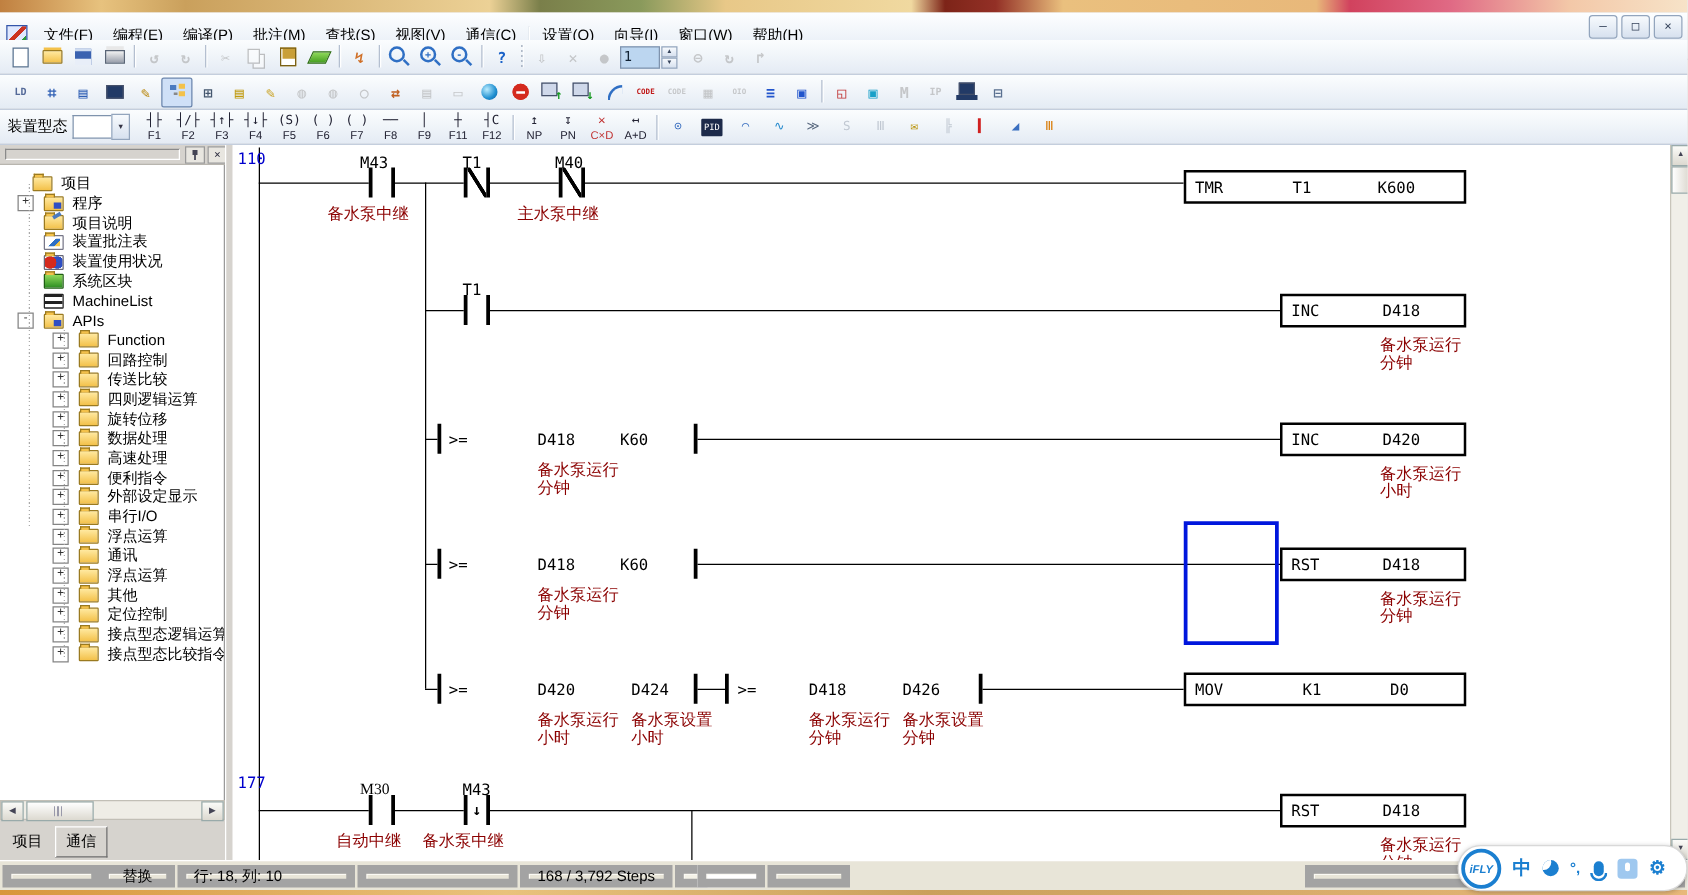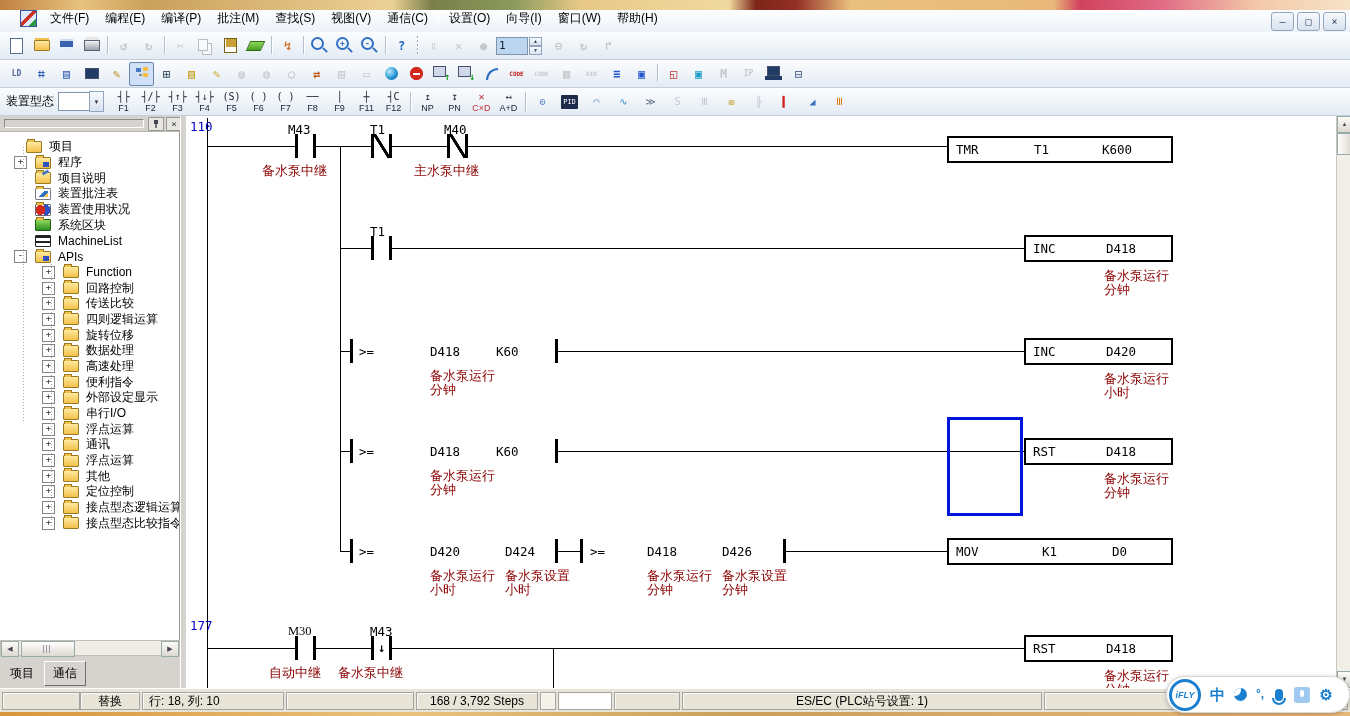--- a/index.html
+++ b/index.html
@@ -5,22 +5,22 @@
   html,body{margin:0;padding:0}
   body{width:1350px;height:716px;overflow:hidden;position:relative;background:#d6d3ce;
        font-family:"Liberation Sans",sans-serif;font-size:12px;color:#000;-webkit-font-smoothing:none}
   .abs{position:absolute}
 
   
   #title-sliver{left:0;top:0;width:1350px;height:10px;
     background:linear-gradient(90deg,#c08040 0,#e7c27e 6%,#caa05c 11%,#ecd196 29%,#7a7f4a 32%,#8a9a5c 38%,#e8c888 43%,#f0d9a0 54%,#7d2418 56%,#933026 59%,#eac07e 63%,#e8b87a 78%,#d1425e 80%,#e06a85 86%,#f3c8a8 93%,#f7e3c8 100%)}
 
   
-  #menubar{left:0;top:10px;width:1350px;height:38px;display:flex;
-    background:linear-gradient(#fdfeff,#e2eaf4);border-bottom:1px solid #aebccd;padding-left:18px;box-sizing:border-box}
+  #menubar{left:0;top:10px;width:1350px;height:38px;display:flex;align-items:center;
+    background:linear-gradient(#fdfeff,#e2eaf4);border-bottom:1px solid #aebccd;padding-left:3px;box-sizing:border-box}
   #appicon{width:15px;height:15px;margin:0 5px 0 2px;border:1px solid #3355aa;
     background:linear-gradient(135deg,#dfe8ff 0 40%,#cc3322 40% 55%,#dfe8ff 55% 75%,#2a9a3a 75%)}
   .mitem{padding:2px 8px;white-space:nowrap;cursor:default}
   .mitem.sep{padding:0;margin:0 2px;width:1px;height:16px;background:#a9b6c8;border-right:1px solid #fff}
   #winbtns{position:absolute;right:4px;top:12px;display:flex;gap:3px}
   .wbtn{width:21px;height:17px;border:1px solid #93a5bd;border-radius:3px;
     background:linear-gradient(#f7fafd,#d7e1ef);font:10px "DejaVu Sans Mono",monospace;
     display:flex;align-items:center;justify-content:center;color:#37455c}
 
   
@@ -141,21 +141,21 @@
   .lt-r{font:13px "Liberation Sans",sans-serif;color:#8b0000}
 
   
   #vscroll{left:1336px;top:116px;width:14px;height:572px;background:#f0efe8;border-left:1px solid #c8c5ba}
   .varrow{position:absolute;left:0;width:13px;height:15px;border:1px solid #9aa;background:linear-gradient(#fbfbf8,#dcd9d0);
      font-size:6px;text-align:center;line-height:14px;color:#445}
   #vthumb{position:absolute;left:0;top:17px;width:13px;height:20px;border:1px solid #9aa;background:linear-gradient(90deg,#fff,#dcd9d0)}
 
   
   #statusbar{left:0;top:688px;width:1350px;height:24px;background:#e8e5d8;border-top:1px solid #fff}
-  .seg{position:absolute;top:3px;height:18px;border:1px solid #a3a3a3;box-shadow:inset 1px 1px 0 #fbfaf4;
+  .seg{position:absolute;top:3px;height:18px;border:7px solid #a3a3a3;box-shadow:inset 1px 1px 0 #fbfaf4;
      font-size:12px;display:flex;align-items:center;padding:0 6px;box-sizing:border-box;white-space:nowrap}
   .seg.center{justify-content:center}
   #taskbar-sliver{left:0;top:712px;width:1350px;height:4px;
      background:linear-gradient(90deg,#d8963c,#e9c27c 30%,#caa05c 55%,#e8b87a)}
 
   
   #ifly{left:1166px;top:676px;width:184px;height:37px;background:#fff;border:1px solid #d8d8d8;border-radius:19px;
      box-shadow:0 1px 4px rgba(0,0,0,.25);display:flex;align-items:center;padding:0 8px 0 2px;box-sizing:border-box;gap:9px}
   #ifly-logo{width:32px;height:32px;border:3px solid #1b7fd0;border-radius:50%;background:#fff;box-sizing:border-box;
      display:flex;align-items:center;justify-content:center;font:italic bold 9px "Liberation Sans",sans-serif;color:#1b7fd0;flex:none}
@@ -781,21 +781,20 @@
 
 <div class="abs" id="statusbar">
   <span class="seg" style="left:2px;width:78px"></span>
   <span class="seg center" style="left:80px;width:60px">替换</span>
   <span class="seg" style="left:142px;width:142px">行: 18, 列: 10</span>
   <span class="seg" style="left:286px;width:128px"></span>
   <span class="seg center" style="left:416px;width:122px">168 / 3,792 Steps</span>
   <span class="seg" style="left:540px;width:16px;background:#f4f2e8"></span>
   <span class="seg" style="left:558px;width:54px;background:#fff"></span>
   <span class="seg" style="left:614px;width:66px"></span>
-  <span class="seg center" style="left:682px;width:360px">ES/EC (PLC站号设置: 1)</span>
   <span class="seg" style="left:1044px;width:304px"></span>
 </div>
 <div class="abs" id="taskbar-sliver"></div>
 
 <div class="abs" id="ifly">
   <span id="ifly-logo">iFLY</span>
   <span class="ifly-ic">中</span>
   <span id="ifly-moon"></span>
   <span class="ifly-ic" style="font-size:12px">°,</span>
   <span id="ifly-mic"></span>

